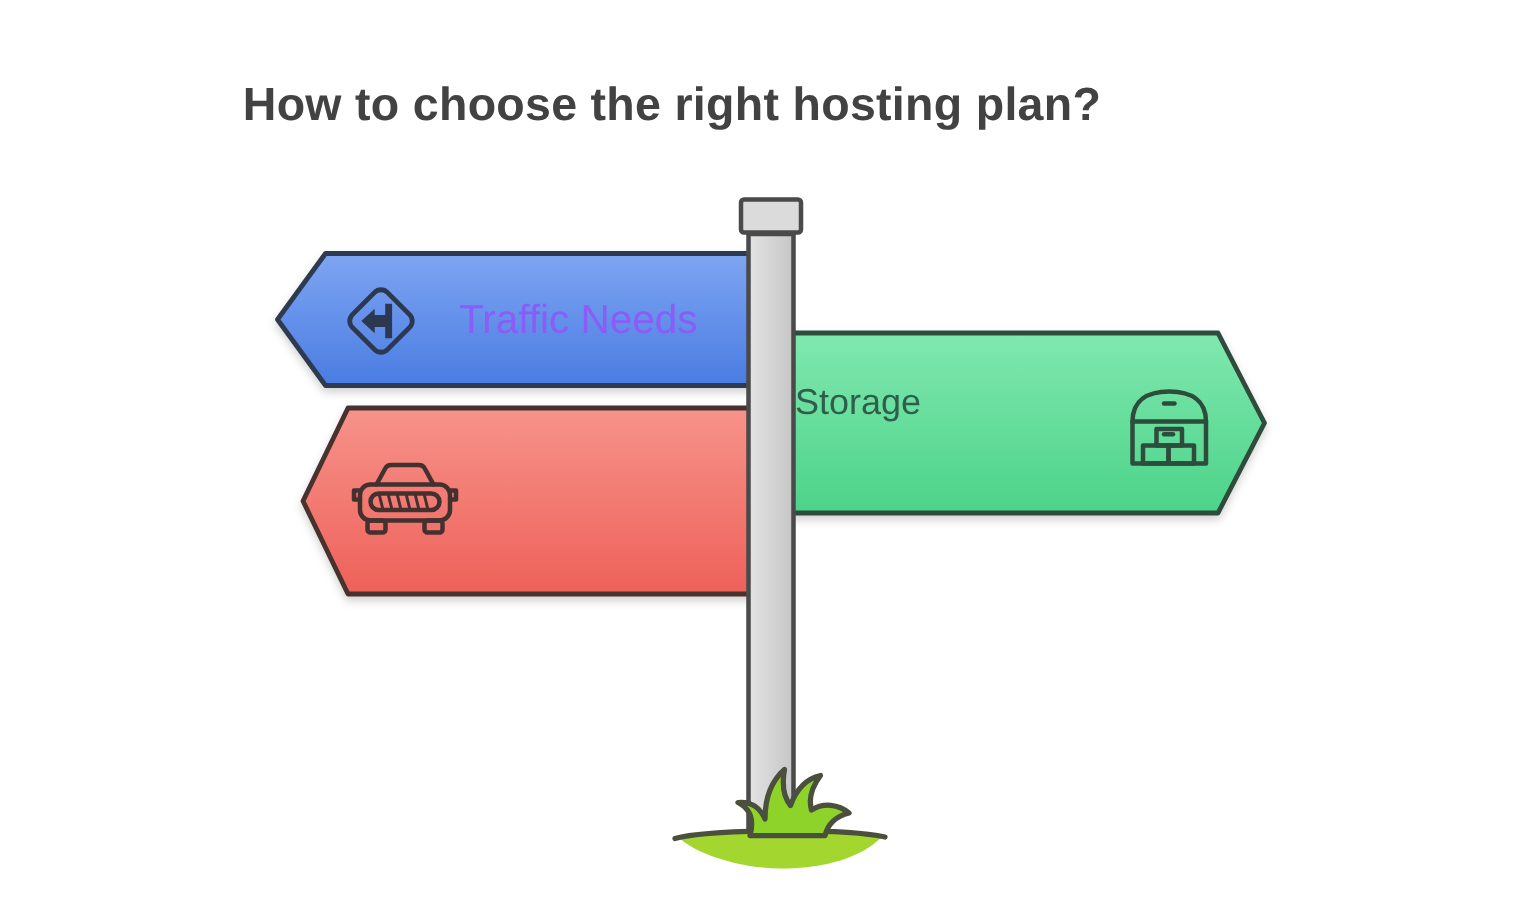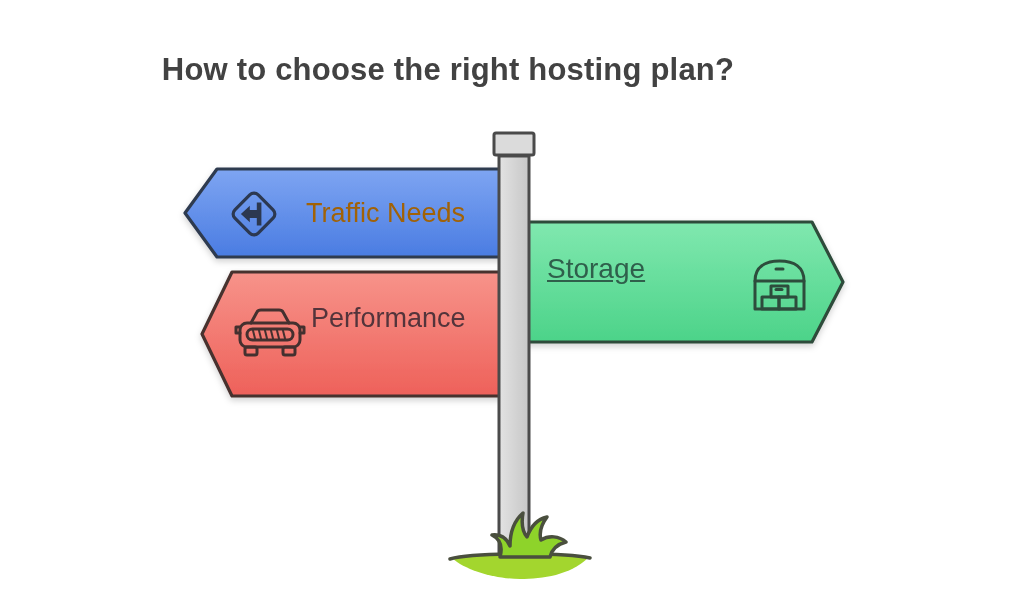--- a/index.html
+++ b/index.html
@@ -7,23 +7,23 @@
     position:relative;width:896px;height:614px;background:#fff;overflow:hidden;
     font-family:"Liberation Sans", sans-serif;
   }
   .title{
     position:absolute;left:0;right:0;top:52px;margin:0;
     text-align:center;font-size:31px;font-weight:700;color:#424242;letter-spacing:.2px;
   }
   .scene{position:absolute;left:0;top:0;}
   .icon-box{position:absolute;}
   .sign-label{position:absolute;font-weight:400;}
-  .label-traffic{left:306px;top:198px;font-size:27px;line-height:31px;color:#a16207;}
+  .label-traffic{left:306px;top:198px;font-size:27px;line-height:31px;color:#8b5cf6;}
   .label-performance{left:311px;top:301px;font-size:27px;line-height:35px;color:#53343B;}
-  .label-storage{left:547px;top:252px;font-size:28px;line-height:34px;color:#2F5F4B;text-decoration:underline;}
+  .label-storage{left:530px;top:252px;font-size:24px;line-height:34px;color:#2F5F4B;}
   .sign-label span{display:block;white-space:nowrap;}
 </style>
 </head>
 <body>
 
 <div class="canvas">
 
   <h1 class="title">How to choose the right hosting plan?</h1>
 
   <svg class="scene" width="1024" height="614" viewBox="0 0 1024 614">
@@ -90,20 +90,19 @@
     <path d="M28,33.5 h6"></path>
     <rect x="14" y="41" width="17" height="12"></rect>
     <rect x="31" y="41" width="17" height="12"></rect>
   </svg>
 
   <div class="sign-label label-traffic">
     <span>Traffic Needs</span>
   </div>
 
   <div class="sign-label label-performance">
-    <span>Performance</span>
   </div>
 
   <div class="sign-label label-storage">
     <span>Storage</span>
   </div>
 
 </div>
 
 </body></html>

